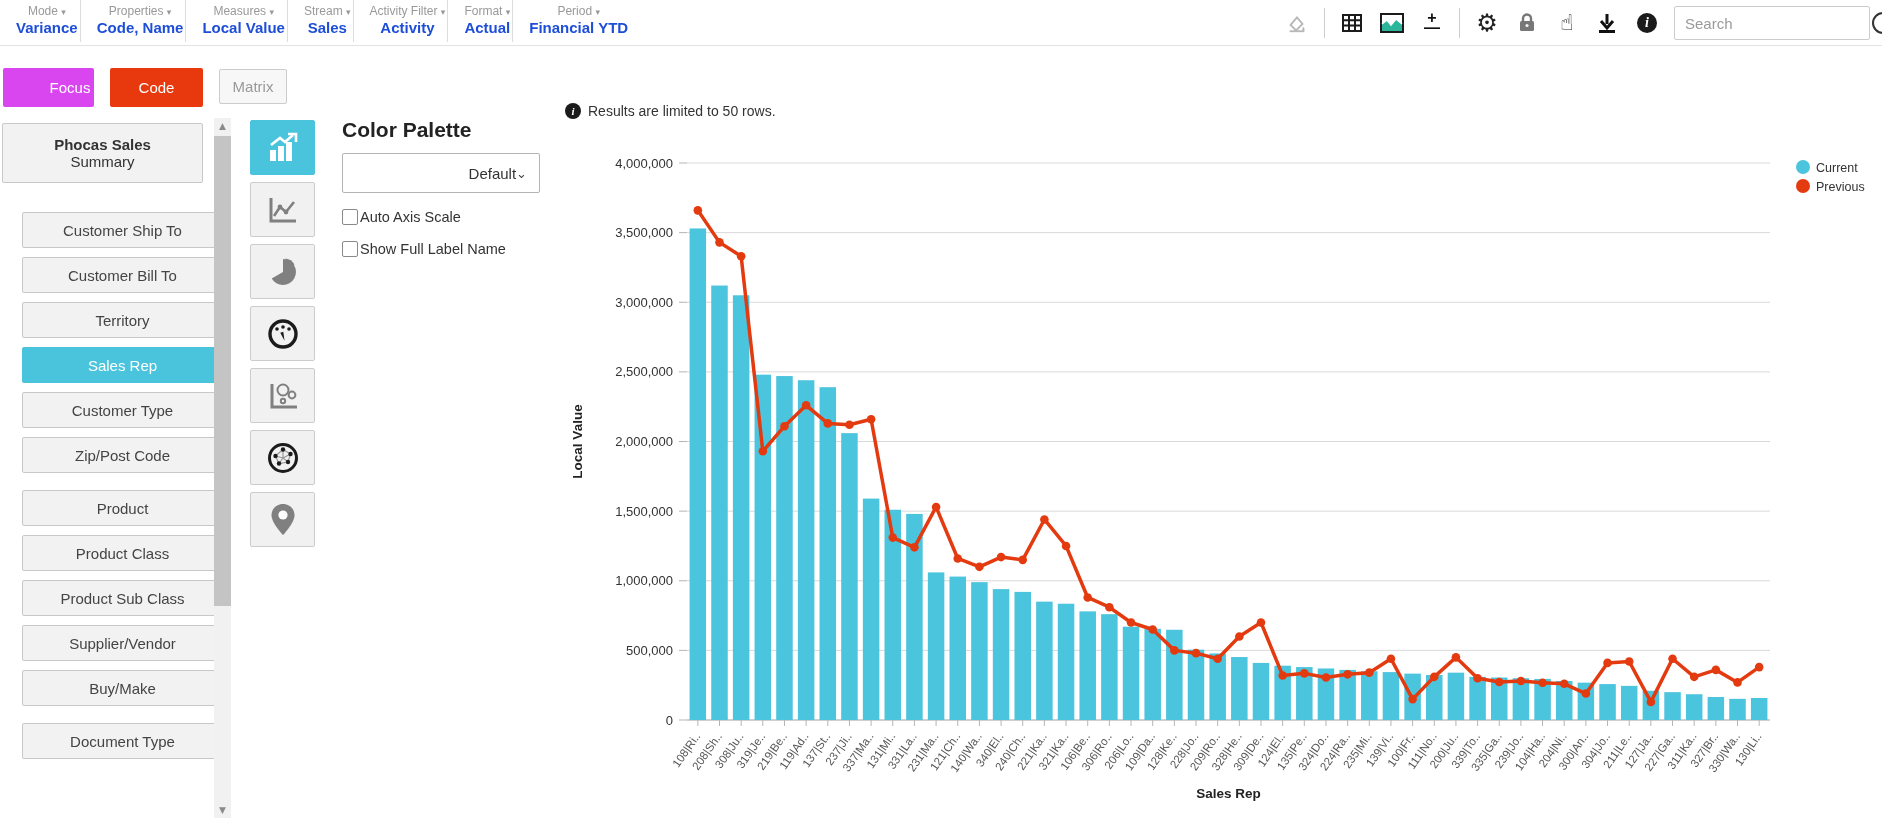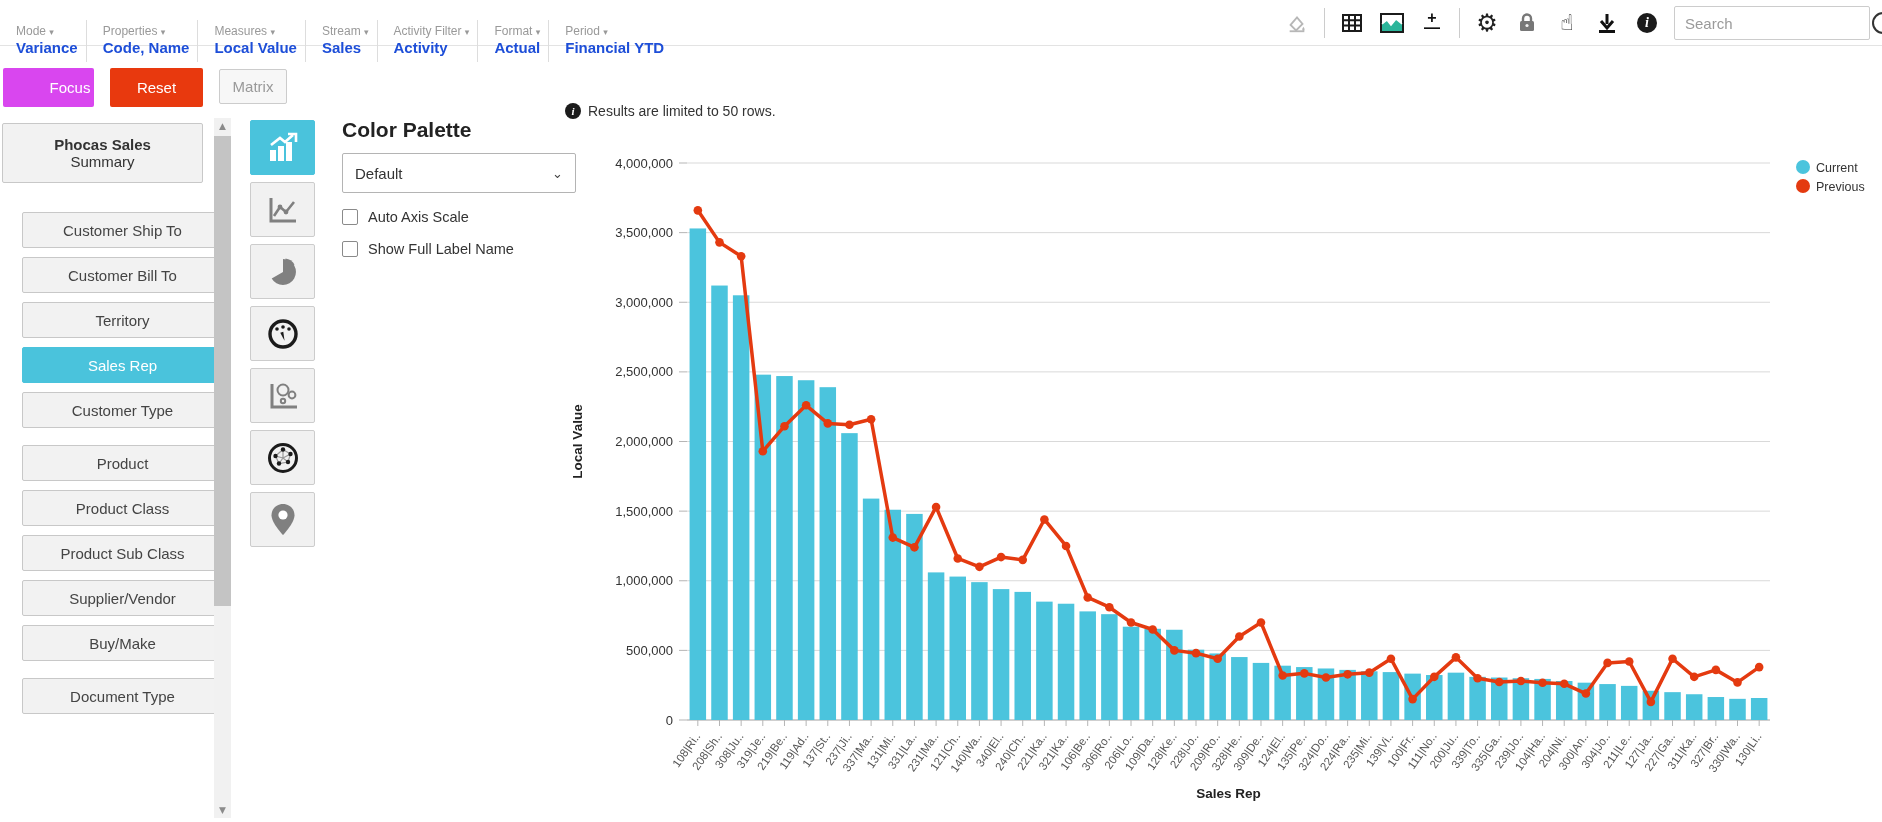--- a/index.html
+++ b/index.html
@@ -2,22 +2,22 @@
 <html><head>
 <meta charset="utf-8">
 <style>
   * { margin:0; padding:0; box-sizing:border-box; }
   html,body { width:1882px; height:822px; overflow:hidden; background:#fff;
               font-family:"Liberation Sans", sans-serif; }
 
   
   #toolbar { position:absolute; left:0; top:0; width:1882px; height:46px;
              border-bottom:1px solid #e3e3e3; background:#fff; }
-  .tb-group { display:inline-block; vertical-align:top; 
-              padding:4px 8px 0 16px; border-right:1px solid #ddd; height:42px;margin-top:20px; }
+  .tb-group { display:inline-block; vertical-align:top; text-align:center;
+              padding:4px 2px 0 16px; border-right:1px solid #ddd; height:42px; }
   .tb-group:last-of-type { border-right:none; }
   .tb-label { font-size:12px; color:#999; white-space:nowrap; }
   .tb-caret { font-size:9px; color:#999; }
   .tb-value { font-size:15px; font-weight:bold; color:#1d4ed8; white-space:nowrap; margin-top:1px; }
 
   .tb-icons { position:absolute; top:0; right:12px; height:46px; display:flex; align-items:center; gap:14px; }
   .tb-icon { width:26px; height:26px; display:flex; align-items:center; justify-content:center;
              cursor:pointer; color:#222; }
   .tb-icon svg { display:block; }
   .tb-icon.disabled { opacity:.35; cursor:default; }
@@ -67,26 +67,26 @@
   
   #chart-tools { position:absolute; left:250px; top:120px; width:65px; }
   .ct-btn { width:65px; height:55px; margin-bottom:7px; background:#f1f1f1;
             border:1px solid #ccc; border-radius:2px; display:flex; align-items:center;
             justify-content:center; cursor:pointer; }
   .ct-btn.selected { background:#4ac3dc; border-color:#4ac3dc; }
 
   
   #options { position:absolute; left:342px; top:118px; width:210px; }
   #palette-label { font-size:21px; font-weight:bold; color:#222; }
-  #palette-select { margin-top:11px; width:234px; height:40px; border:1px solid #b4b4b4;
+  #palette-select { margin-top:11px; width:198px; height:40px; border:1px solid #b4b4b4;
                     border-radius:2px; background:#fff; display:flex; align-items:center;
-                    justify-content:space-between; padding:0 12px; font-size:15px; color:#333;
+                    justify-content:flex-end; padding:0 12px; font-size:15px; color:#333;
                     cursor:pointer; }
   .chev { font-family:"DejaVu Sans", sans-serif; color:#444; font-size:13px; }
-  .cb-row { display:flex; align-items:center; gap:10px; margin-top:16px; font-size:14.5px; color:#333; }
+  .cb-row { display:flex; align-items:center; gap:2px; margin-top:16px; font-size:14.5px; color:#333; }
   .cb-box { width:16px; height:16px; border:1px solid #8a8a8a; border-radius:2px;
             background:#fff; cursor:pointer; flex:0 0 auto; }
 
   
   #note { position:absolute; left:565px; top:103px; display:flex; align-items:center; gap:7px;
           font-size:14px; color:#333; }
   #note .info-circle { width:16px; height:16px; font-size:11px; }
 
   
   #chart-wrap { position:absolute; left:560px; top:130px; width:1322px; height:692px; }
@@ -149,34 +149,35 @@
         <span class="tb-icon">
           <span class="info-circle">i</span>
         </span>
       </span>
     <input id="search-box" type="text" placeholder="Search" style="">
   </div>
   <div id="edge-circle"></div>
 </div>
 
 <button class="btn" id="btn-focus" style="background: #d946ef; padding-left: 43px;">Focus</button>
-<button class="btn" id="btn-reset" style="background: rgb(232, 57, 14);">Reset</button>
+<button class="btn" id="btn-reset" style="background: rgb(232, 57, 14);">Code</button>
 <button class="btn" id="btn-matrix">Matrix</button>
 
 <div id="sidebar">
   <div class="side-title">
     <div class="t1">Phocas Sales</div>
     <div class="t2">Summary</div>
   </div>
   <div id="side-items">
       <div class="side-btn">Customer Ship To</div>
       <div class="side-btn">Customer Bill To</div>
       <div class="side-btn">Territory</div>
       <div class="side-btn selected">Sales Rep</div>
       <div class="side-btn">Customer Type</div>
+      <div class="side-btn">Zip/Post Code</div>
       <div class="side-btn group-gap">Product</div>
       <div class="side-btn">Product Class</div>
       <div class="side-btn">Product Sub Class</div>
       <div class="side-btn">Supplier/Vendor</div>
       <div class="side-btn">Buy/Make</div>
       <div class="side-btn group-gap">Document Type</div>
     </div>
 </div>
 
 <div id="side-scroll">

